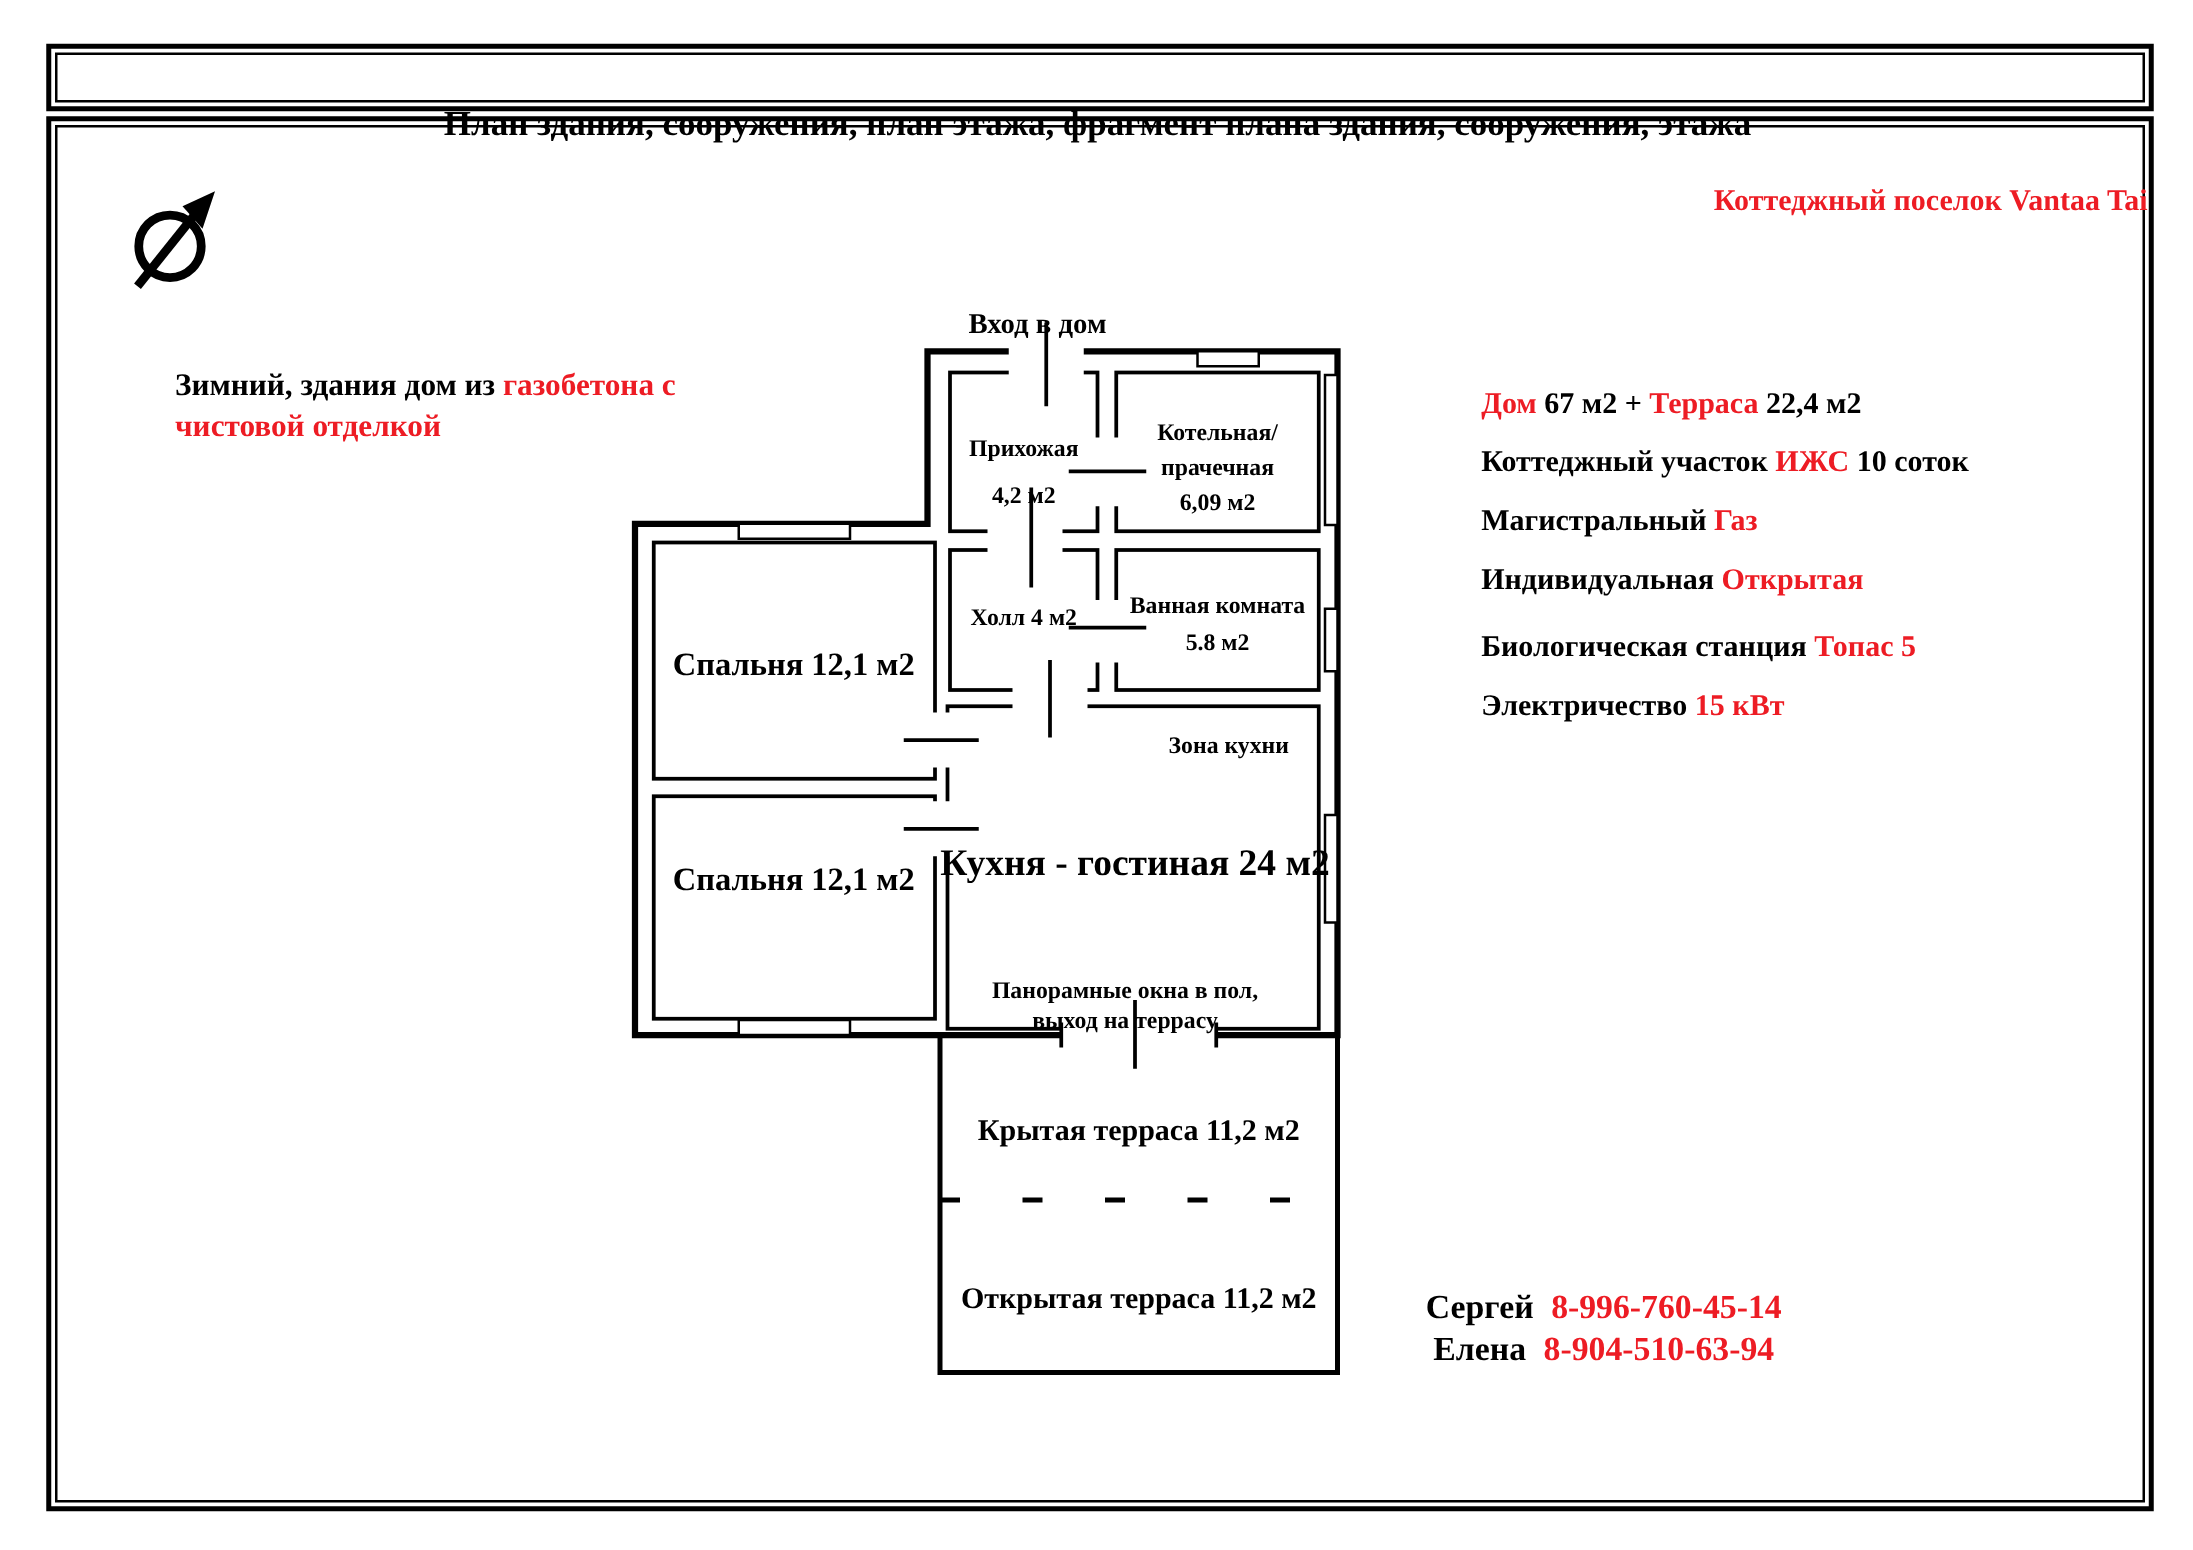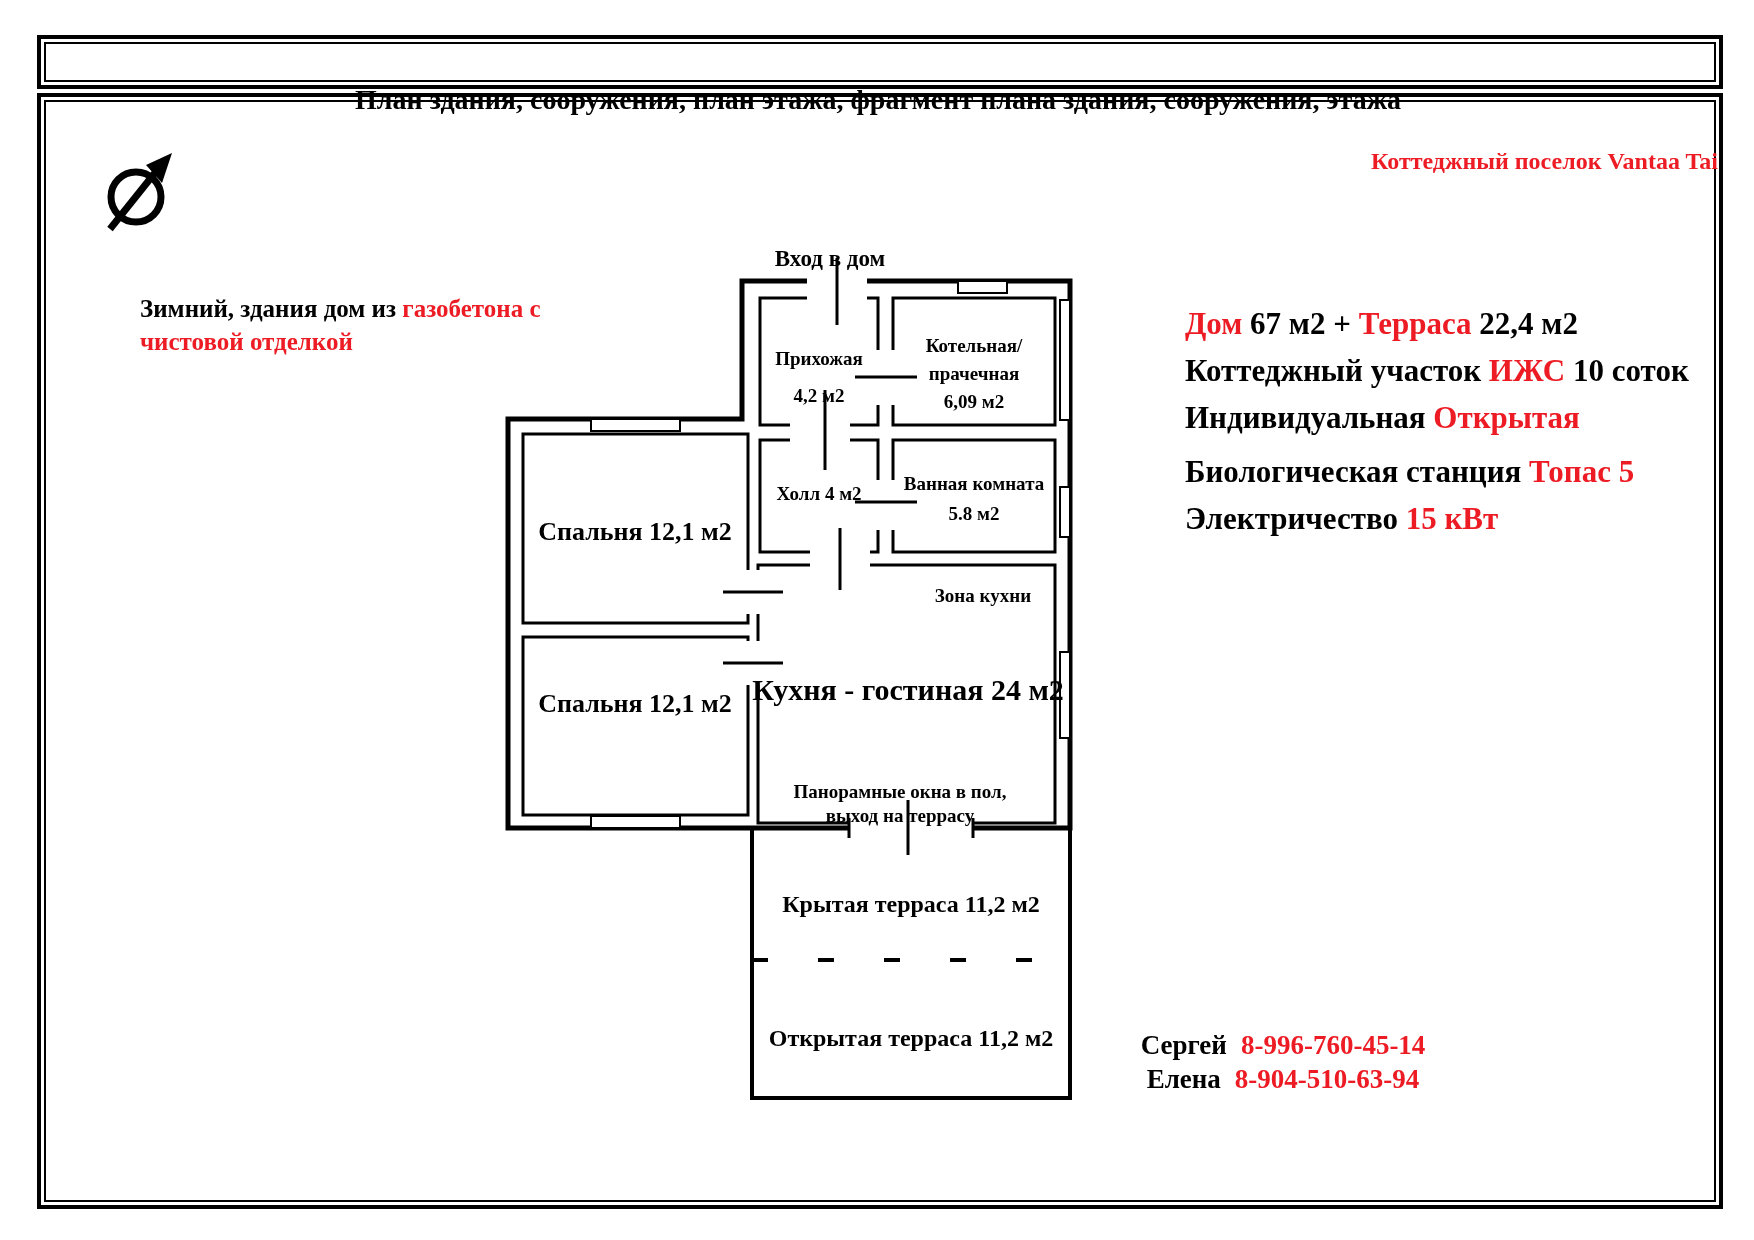--- a/index.html
+++ b/index.html
@@ -7,21 +7,21 @@
         font-family:"Liberation Serif","DejaVu Serif",serif;font-weight:bold;color:#000;}
   .frame{position:absolute;border:2px solid #000;outline:4px solid #000;outline-offset:3px;background:#fff;}
   #header-frame{left:44px;top:42px;width:1668px;height:36px;}
   #content-frame{left:44px;top:100px;width:1668px;height:1098px;}
   #header-title{position:absolute;left:44px;top:40px;width:1668px;height:40px;line-height:40px;
         text-align:center;font-size:28px;letter-spacing:0px;margin-top:40px;}
   #main-title{position:absolute;left:50px;top:148px;width:1668px;text-align:right;font-size:24px;}
   .red{color:#ed1c24;}
   #note{position:absolute;left:140px;top:292px;width:455px;font-size:25px;line-height:33px;}
   #plan-svg{position:absolute;left:430px;top:240px;}
-  #details{position:absolute;left:1185px;top:300px;font-size:31px;}
+  #details{position:absolute;left:1185px;top:300px;font-size:24px;}
   #details .dline{height:47px;line-height:47px;white-space:nowrap;}
   #details .dline.gap{margin-top:7px;}
   #contacts{position:absolute;left:1000px;top:1028px;width:566px;text-align:center;
         font-size:27px;line-height:34px;}
   .c-name{margin-right:14px;}
   svg text{font-family:"Liberation Serif","DejaVu Serif",serif;font-weight:bold;fill:#000;}
   svg .wall{fill:none;stroke:#000;}
   svg .gaprect{fill:#fff;stroke:none;}
   svg .winrect{fill:#fff;stroke:#000;stroke-width:2;}
   svg .tick{stroke:#000;stroke-width:3;}
@@ -111,20 +111,21 @@
     <text x="470" y="558" font-size="19" text-anchor="middle">Панорамные окна в пол,</text>
     <text x="470" y="582" font-size="19" text-anchor="middle">выход на террасу</text>
 
     <text x="481" y="672" font-size="24" text-anchor="middle">Крытая терраса 11,2 м2</text>
     <text x="481" y="806" font-size="24" text-anchor="middle">Открытая терраса 11,2 м2</text>
   </svg>
 
   <div id="details">
     <div class="dline"><span class="red">Дом </span><span>67 м2 + </span><span class="red">Терраса </span><span>22,4 м2</span></div>
     <div class="dline"><span>Коттеджный участок </span><span class="red">ИЖС </span><span>10 соток</span></div>
+    <div class="dline"><span>Магистральный </span><span class="red">Газ</span></div>
     <div class="dline"><span>Индивидуальная </span><span class="red">Открытая</span></div>
     <div class="dline gap"><span>Биологическая станция </span><span class="red">Топас 5</span></div>
     <div class="dline"><span>Электричество </span><span class="red">15 кВт</span></div>
   </div>
 
   <div id="contacts">
     <div><span class="c-name">Сергей</span><span class="red">8-996-760-45-14</span></div>
     <div><span class="c-name">Елена</span><span class="red">8-904-510-63-94</span></div>
   </div>
 

